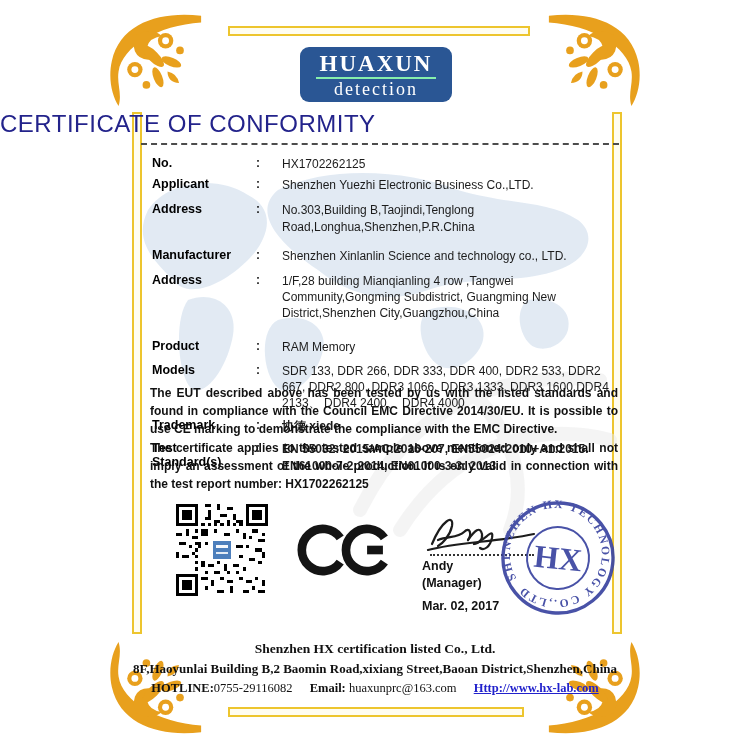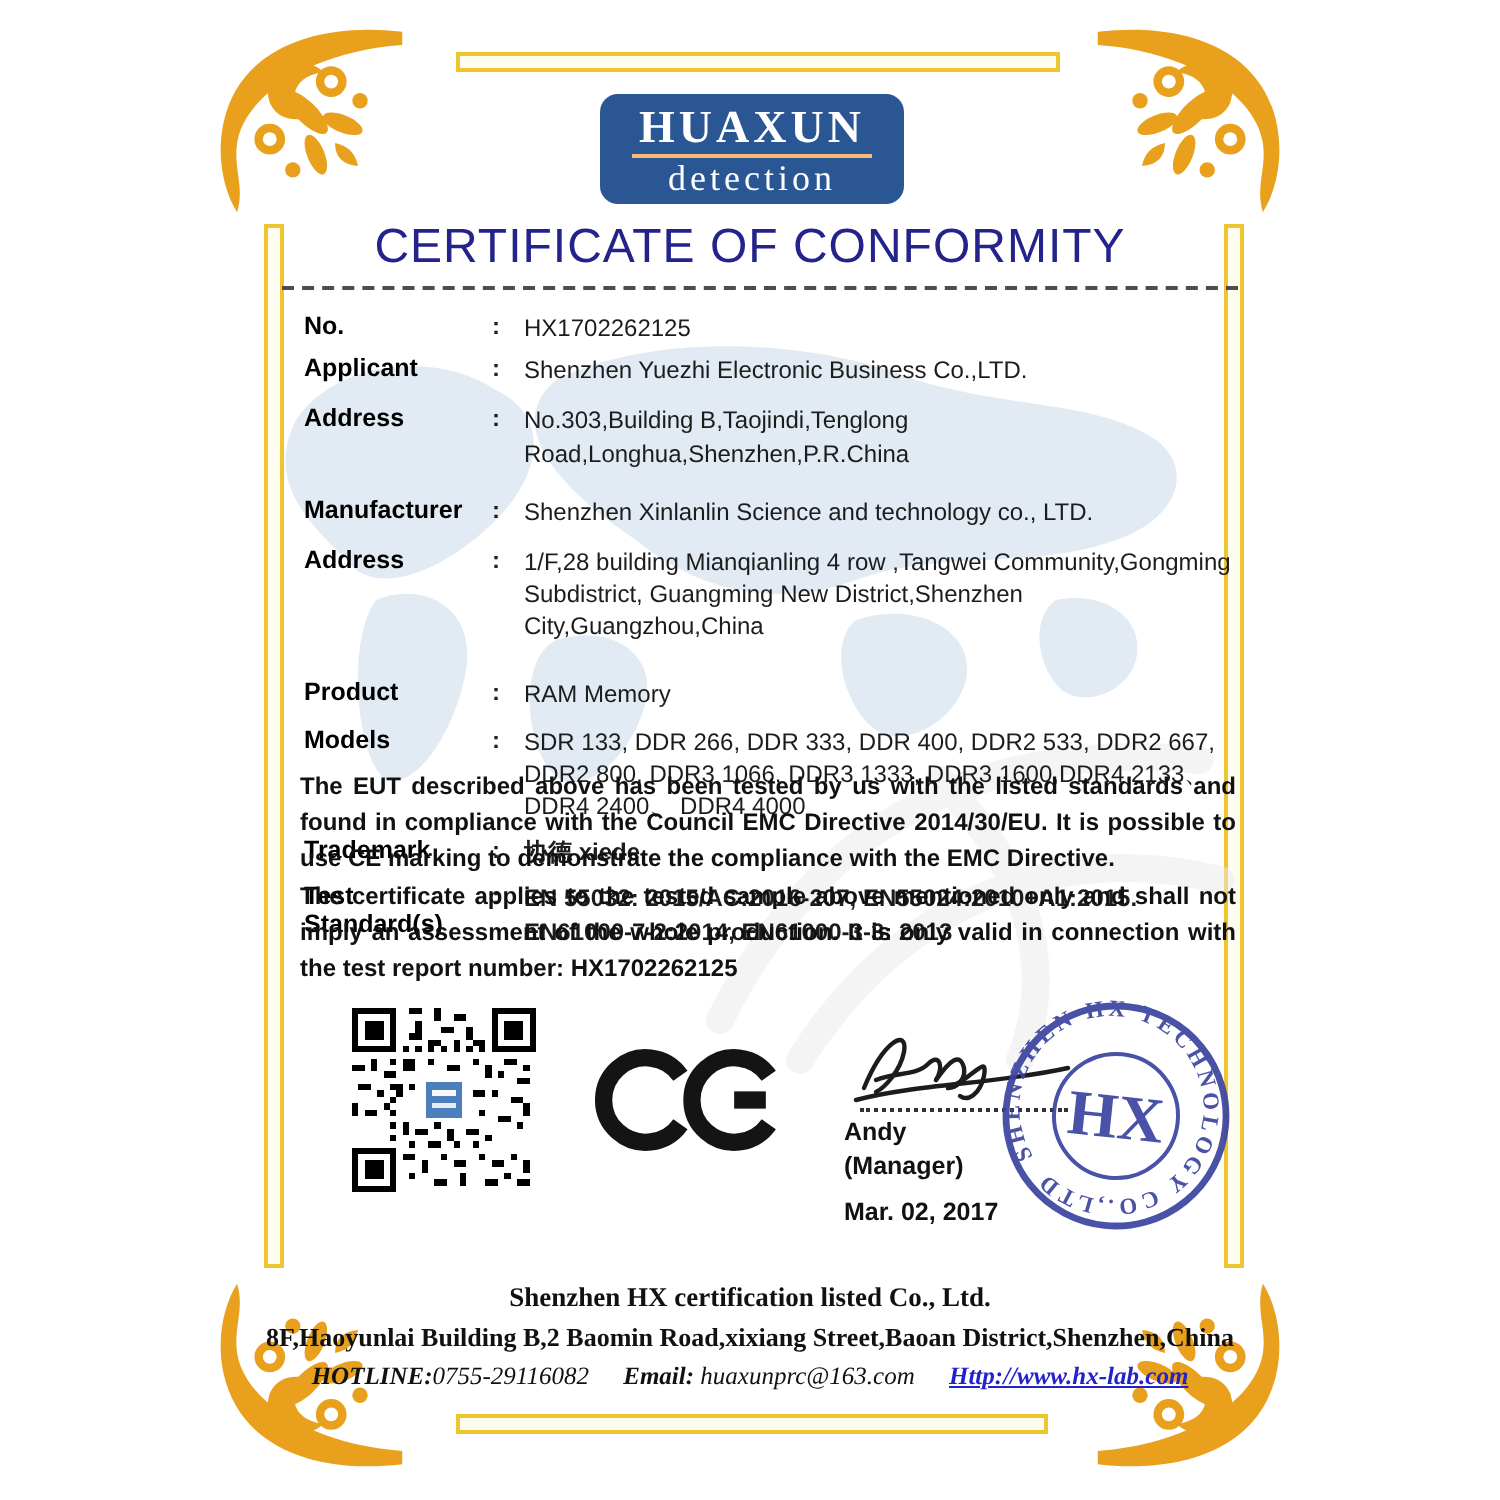--- a/index.html
+++ b/index.html
@@ -20,30 +20,30 @@
 
   
   .map-wm { position:absolute; left:128px; top:150px; width:492px; height:340px; opacity:.85; }
   .gray-wm { position:absolute; left:330px; top:330px; width:300px; height:220px; opacity:.5; }
 
   
   .logo { position:absolute; left:300px; top:47px; width:152px; height:55px;
           background:#2a5694; border-radius:9px; color:#fff; text-align:center;
           font-family:"Liberation Serif", serif; padding-top:4px; }
   .logo .l1 { display:inline-block; font-size:23px; font-weight:bold; letter-spacing:2px;
-              border-bottom:2px solid #fdba74; padding:0 4px 1px 4px; line-height:1.1; }
+              border-bottom:2px solid #86efac; padding:0 4px 1px 4px; line-height:1.1; }
   .logo .l2 { font-size:18px; letter-spacing:2px; line-height:1.15; }
-  .title { position:absolute; left:0; top:110px; width:750px; text-align:center;
+  .title { position:absolute; left:0; top:110px; width:750px; text-align:left;
            font-size:24px; color:#23238b; letter-spacing:.5px; }
   .dash-sep { position:absolute; left:141px; top:143px; width:478px;
               border-top:2px dashed #4d4d4d; }
 
   
   .fields { position:absolute; left:152px; top:156px; width:466px; }
-  .frow { display:grid; grid-template-columns:94px 16px 1fr; font-size:12px; color:#1c1c1c; }
+  .frow { display:grid; grid-template-columns:94px 16px 1fr; font-size:12px; color:#1c1c1c;gap:10px; }
   .frow .lab { font-weight:bold; color:#000; font-size:12.5px; }
   .frow .col { font-weight:bold; }
   .frow .val { line-height:1.35; }
   .frow .val.b { font-weight:bold; }
   .mt5{margin-top:5px}.mt9{margin-top:9px}.mt13{margin-top:13px}
   .mt17{margin-top:17px}.mt8{margin-top:8px}.mt7{margin-top:7px}
 
   
   .bodytxt { position:absolute; left:150px; top:384px; width:468px;
              font-size:12px; font-weight:bold; color:#111; text-align:justify; line-height:1.5; }
@@ -59,21 +59,21 @@
   .sig .dt { margin-top:6px; }
   .stamp { position:absolute; left:498px; top:498px; width:120px; height:120px;
            transform:rotate(6deg); opacity:.92; }
 
   
   .footer { position:absolute; left:0; top:641px; width:750px; text-align:center;
             font-family:"Liberation Serif", serif; color:#111; }
   .footer .f1 { font-size:13.5px; font-weight:bold; }
   .footer .f2 { font-size:13px; font-weight:bold; margin-top:4px; }
   .footer .f3 { font-size:12.5px; margin-top:4px; }
-  .footer .f3 .seg { margin:3px 7px;font-style:italic; }
+  .footer .f3 .seg { margin:3px 7px; }
   .footer .bold { font-weight:bold; }
   .footer a.url { color:#2222cc; font-weight:bold; text-decoration:underline; cursor:pointer; }
 </style>
 </head>
 <body>
 
 <div class="page">
 
   <svg class="corner tl" viewBox="0 0 100 100">
     <g fill="#e8a01d">

